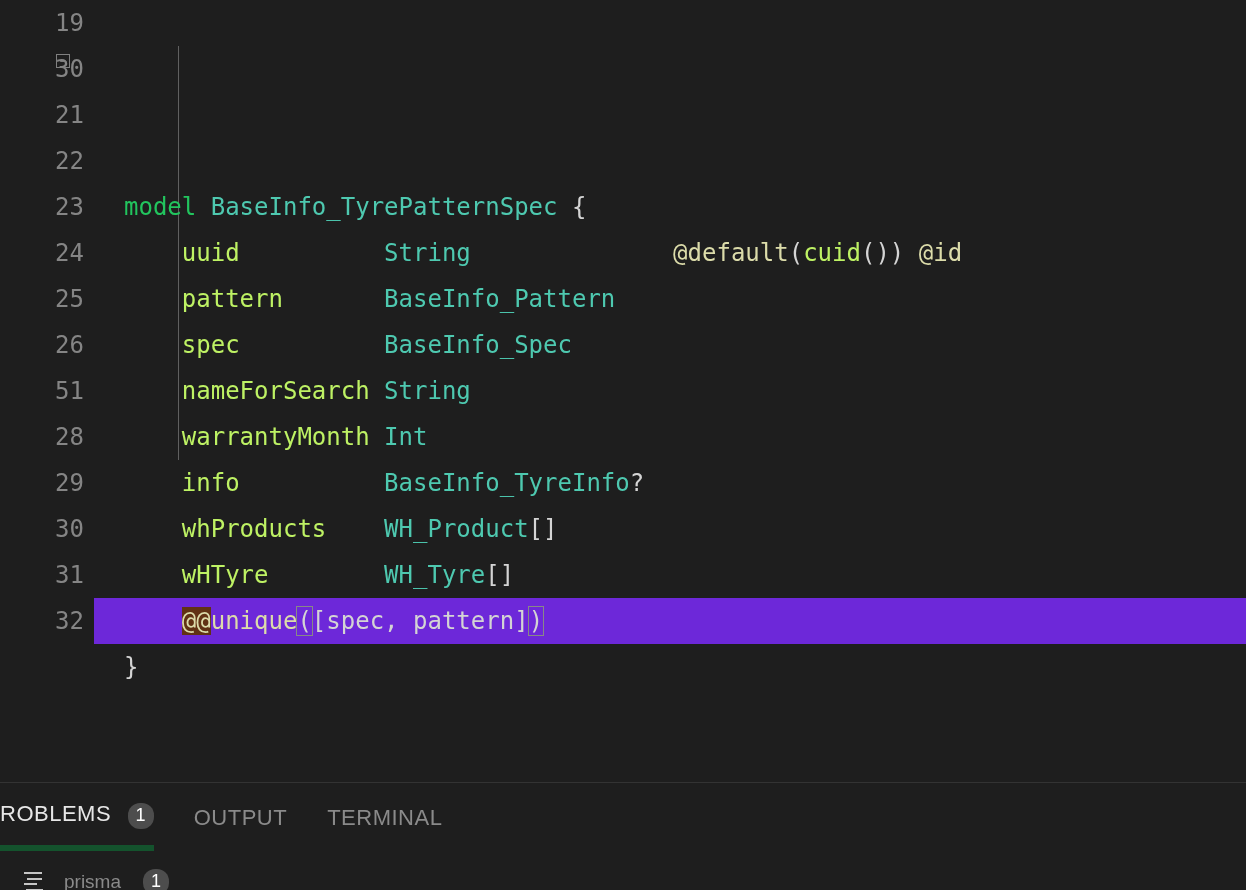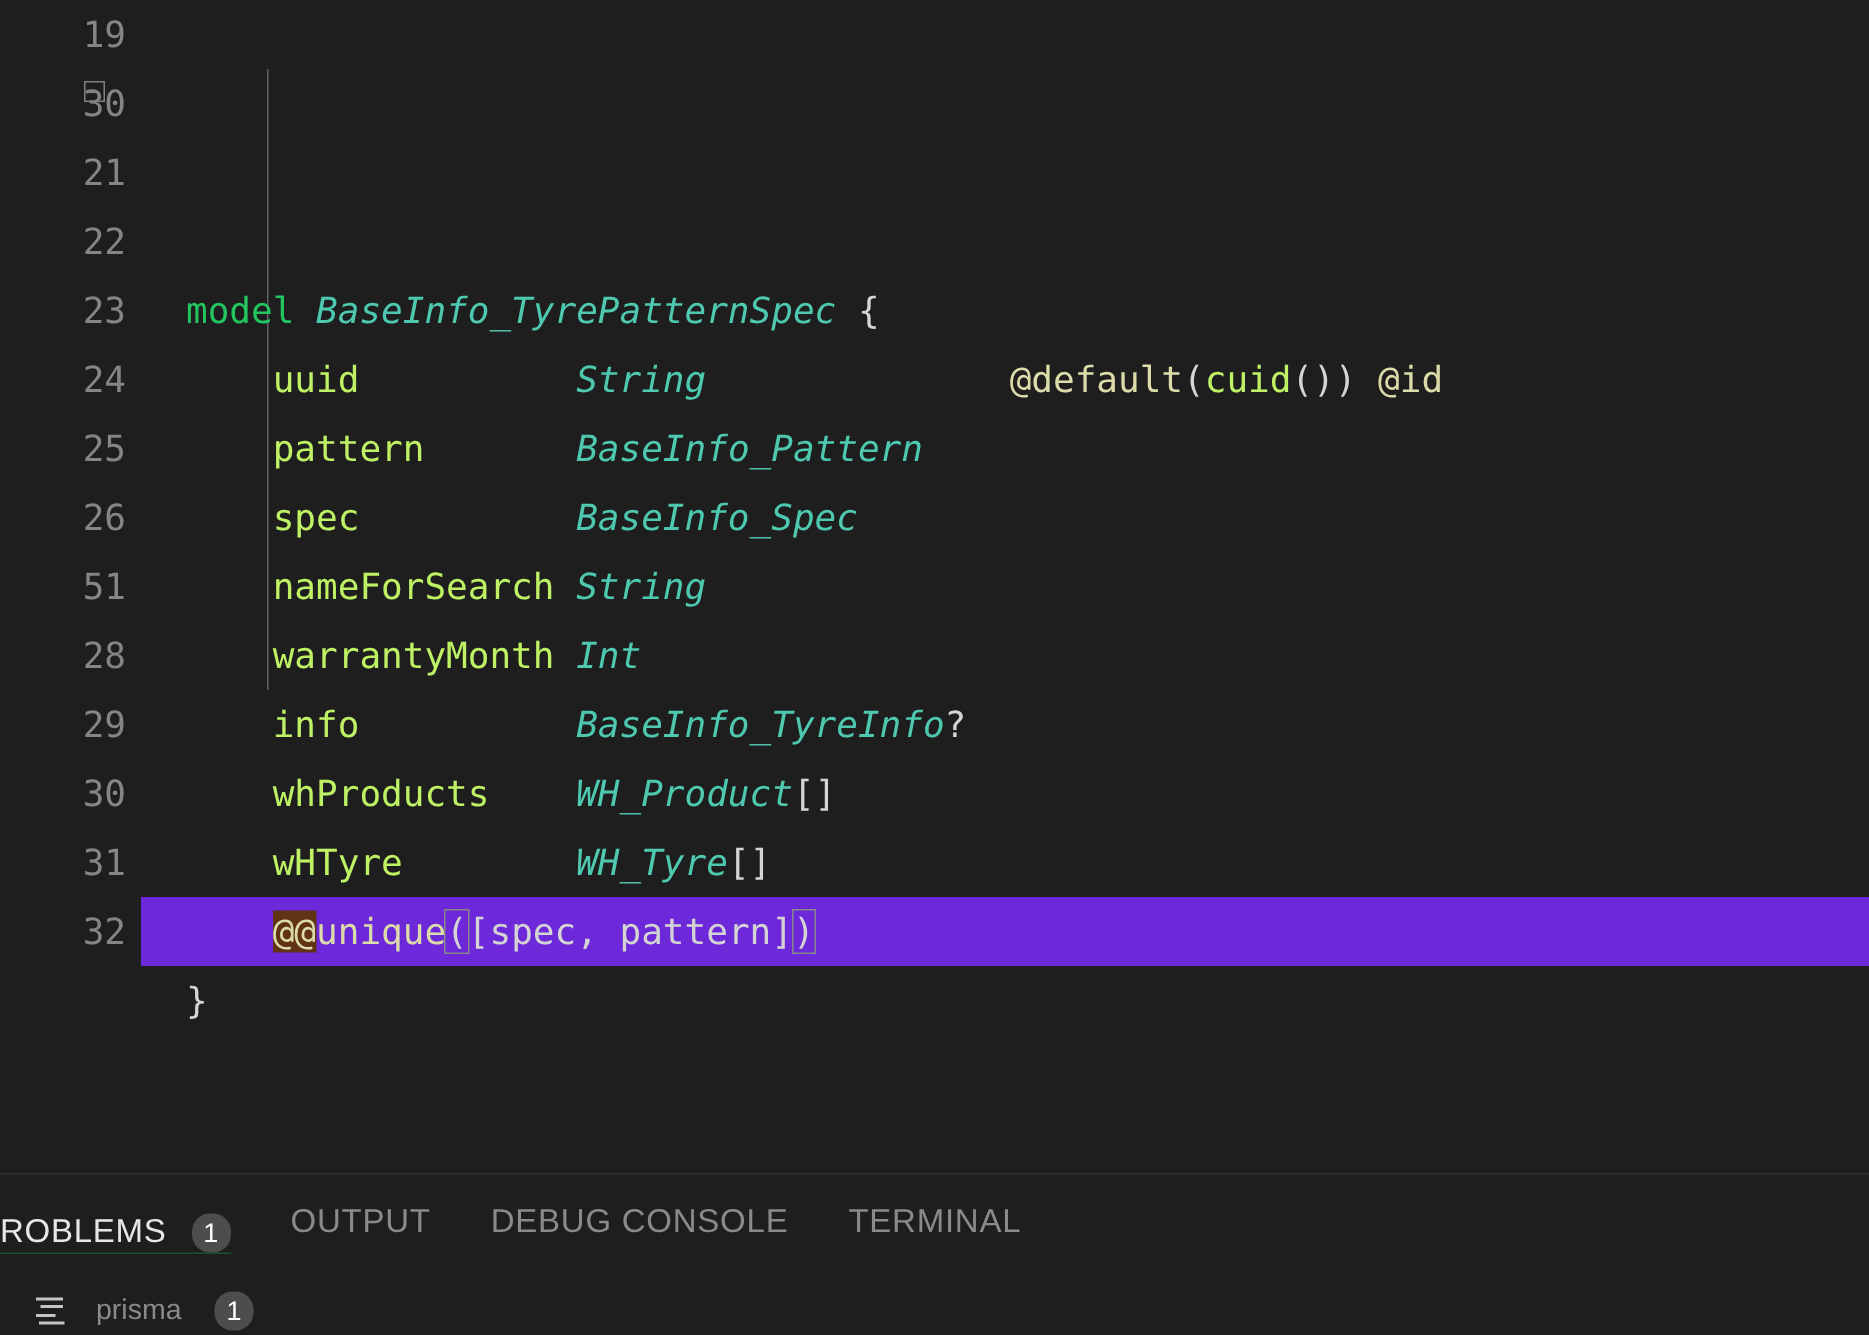--- a/index.html
+++ b/index.html
@@ -47,21 +47,21 @@
     left: 84px;
     top: 46px;
     width: 1px;
     height: 414px;
     background: #404040;
   }
   .guide.light {
     background: #606060;
   }
   .kw-model { color: #22c55e; }
-  .type { color: #4ec9b0; font-style: italic; }
+  .type { color: #4ec9b0; }
   .field { color: #bef264; }
   .attr { color: #dcdcaa; }
   .plain { color: #d4d4d4; }
   .optional { color: #d4d4d4; }
   
   .at-highlight {
     background: #613214;
     color: #dcdcaa;
   }
   .bracket-match {
@@ -93,21 +93,22 @@
     display: flex;
     gap: 40px;
     padding: 6px 0 14px 0;
     font-size: 22px;
     color: #8a8a8a;
     align-items: center;
   }
   .tab { cursor: pointer; letter-spacing: 0.5px; }
   .tab.active {
     color: #e7e7e7;
-    border-bottom: 1px solid #14532d;
+    border-bottom: 6px solid #14532d;
+    padding-bottom: 16px;
     margin-bottom: -16px;
   }
   .tab-badge {
     display: inline-flex;
     align-items: center;
     justify-content: center;
     background: #4d4d4d;
     color: #ffffff;
     border-radius: 12px;
     min-width: 26px;
@@ -169,21 +170,20 @@
 <div class="fold-marker">−</div>
   </div>
 
 <div class="panel">
   <div class="tabs">
     <span class="tab active">
       <span>ROBLEMS</span>
       <span class="tab-badge">1</span>
     </span>
     <span class="tab">OUTPUT</span>
-    <span class="tab">DEBUG CONSOLE</span>
     <span class="tab">TERMINAL</span>
   </div>
   <div class="problems-list">
     <div class="problem-file">
       <span class="file-icon">
         <span></span>
           <span></span>
           <span></span>
           <span></span>
       </span>

